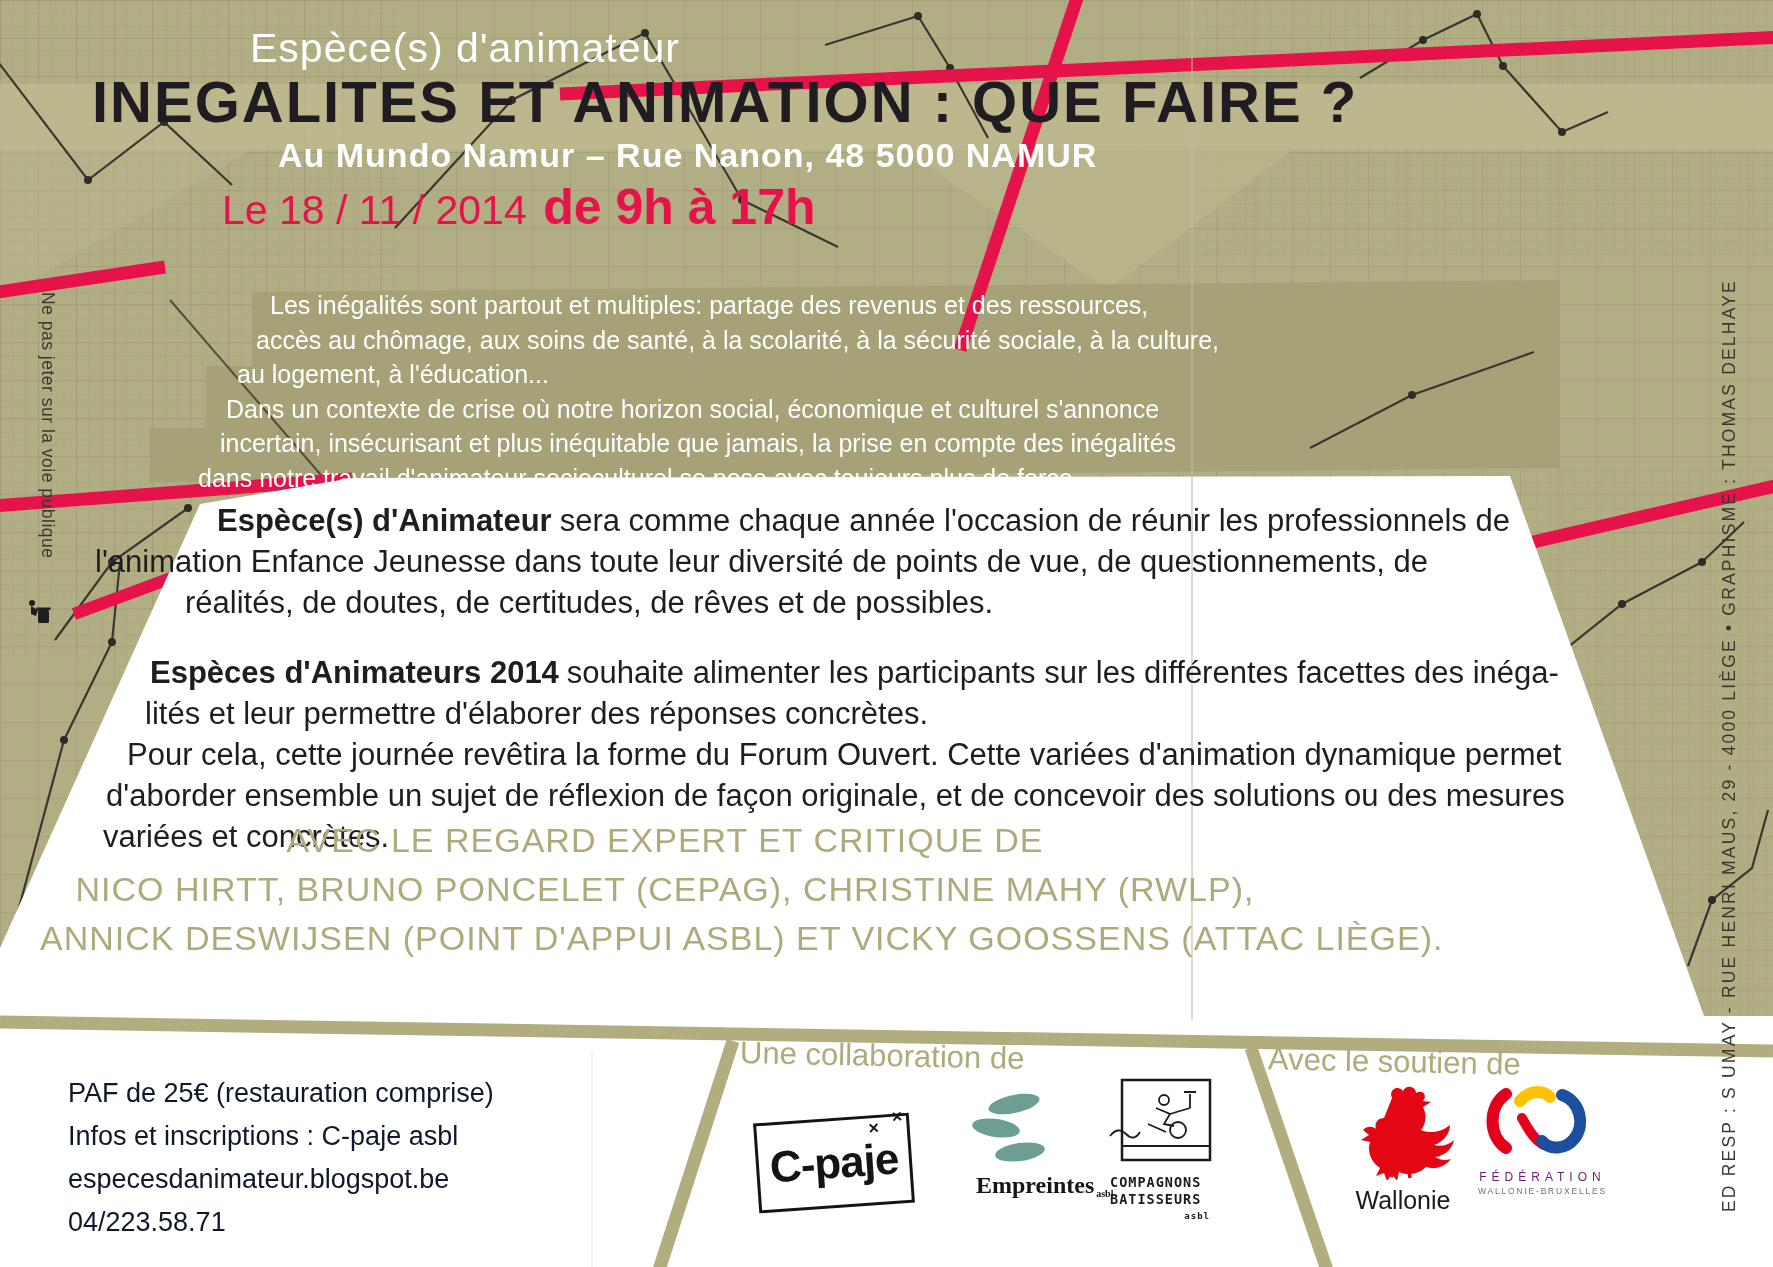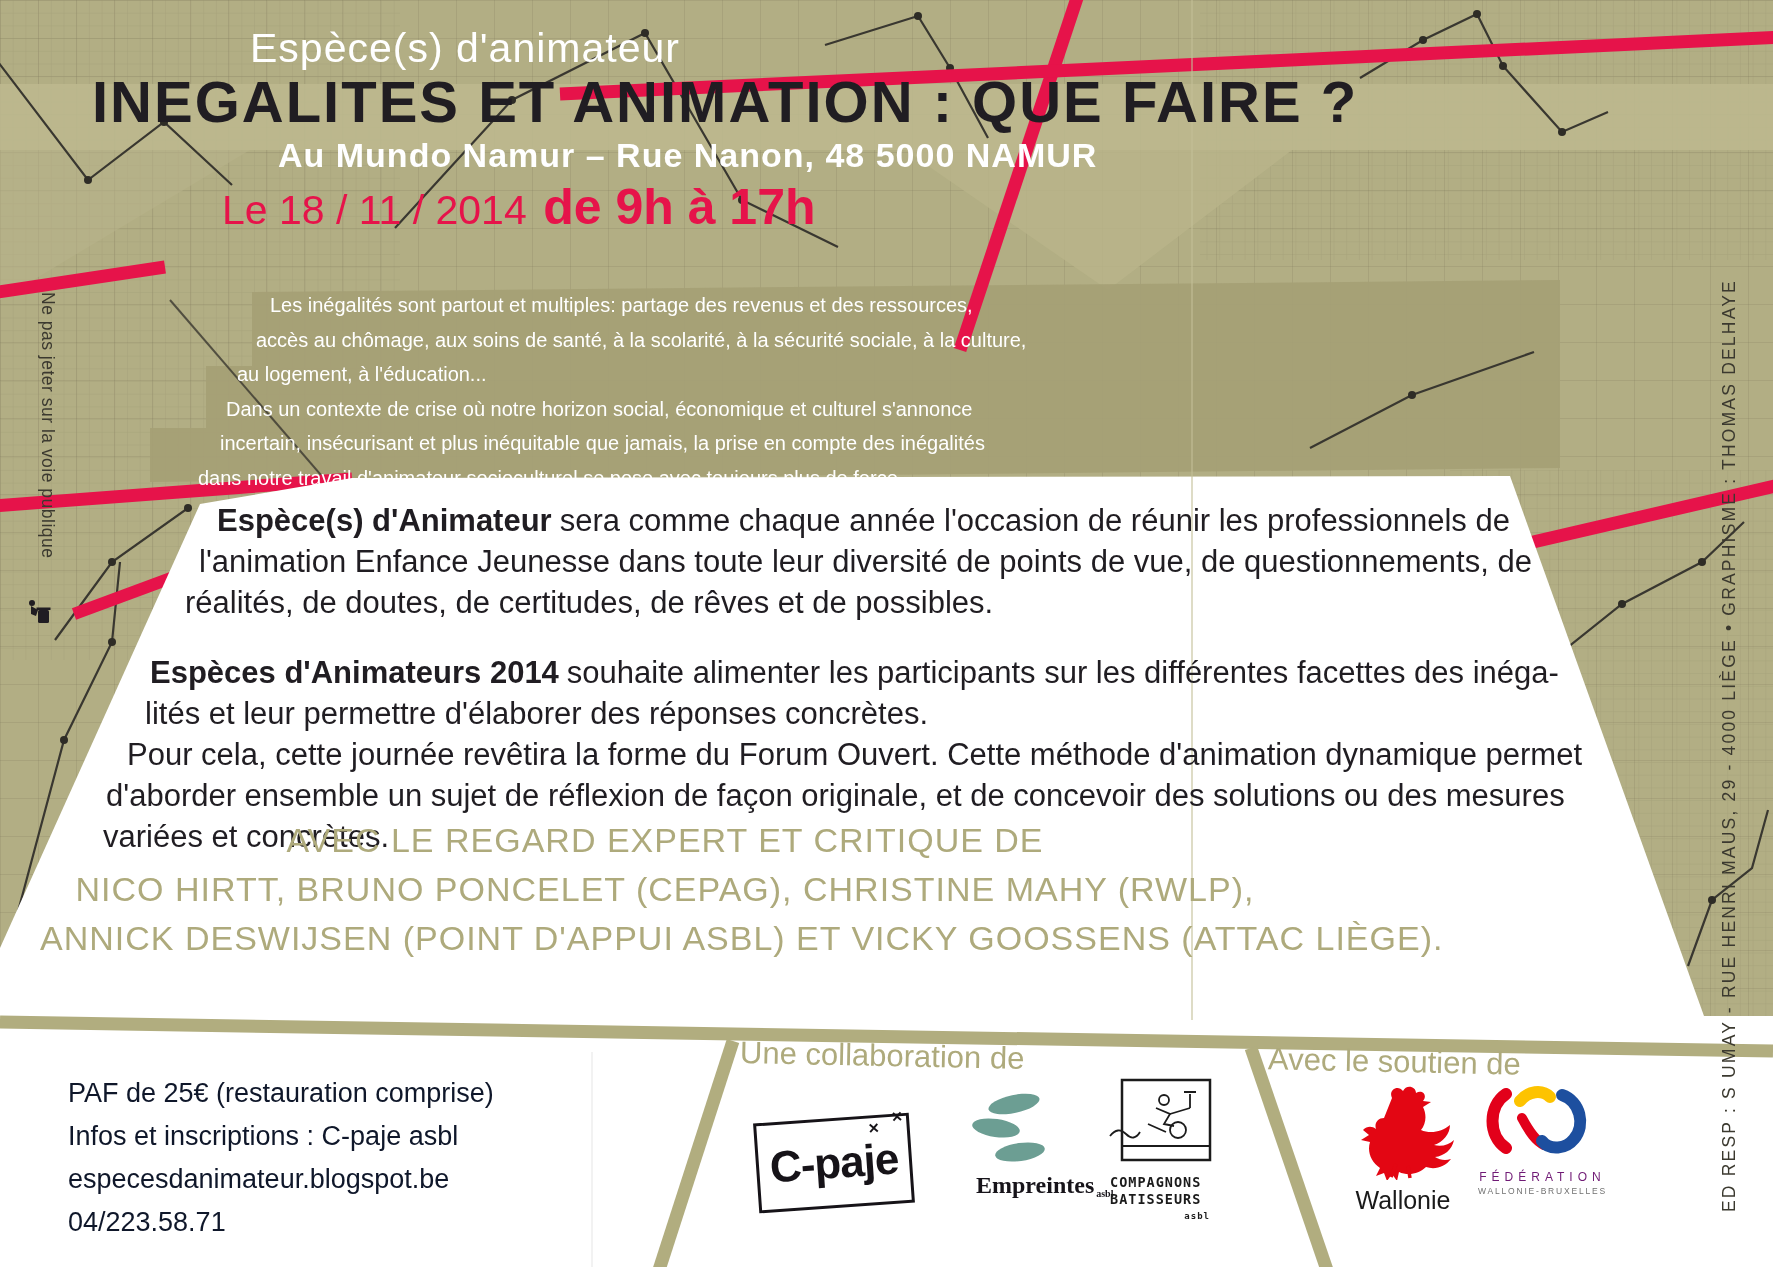--- a/index.html
+++ b/index.html
@@ -10,33 +10,33 @@
 
   .pretitle{left:250px;top:25px;font-size:41px;color:#ffffff;letter-spacing:1px;}
   .title{left:92px;top:68px;font-size:58px;font-weight:700;color:#201d22;
          letter-spacing:2px;white-space:nowrap;}
   .venue{left:278px;top:136px;font-size:34px;font-weight:700;color:#ffffff;
          letter-spacing:1px;white-space:nowrap;}
   .dateline{left:222px;top:178px;white-space:nowrap;color:#e6134a;}
   .dateline .d-big{font-size:41px;font-weight:400;}
   .dateline .d-small{font-size:50px;font-weight:700;margin-left:12px;}
 
-  .intro{left:198px;top:288px;font-size:20px;line-height:34.5px;color:#ffffff;white-space:nowrap;}
+  .intro{left:198px;top:288px;font-size:25px;line-height:34.5px;color:#ffffff;white-space:nowrap;}
   .intro .ln:nth-child(1){margin-left:72px}
   .intro .ln:nth-child(2){margin-left:58px}
   .intro .ln:nth-child(3){margin-left:39px}
   .intro .ln:nth-child(4){margin-left:28px}
   .intro .ln:nth-child(5){margin-left:22px}
 
   .bodytext{font-size:31px;line-height:41px;color:#201d22;white-space:nowrap;}
   .body1{left:95px;top:500px;}
   .body2{left:95px;top:652px;}
   .bodytext b{font-weight:700;margin-right:8px;}
   .body1 .ln:nth-child(1){margin-left:122px}
-  .body1 .ln:nth-child(2){margin-left:104px}
+  .body1 .ln:nth-child(2){}
   .body1 .ln:nth-child(3){margin-left:90px}
   .body2 .ln:nth-child(1){margin-left:55px}
   .body2 .ln:nth-child(2){margin-left:50px}
   .body2 .ln:nth-child(3){margin-left:32px}
   .body2 .ln:nth-child(4){margin-left:11px}
   .body2 .ln:nth-child(5){margin-left:8px}
 
   .experts{left:40px;top:816px;width:1250px;text-align:center;font-size:34px;
            line-height:49px;color:#aeaa7c;letter-spacing:1px;white-space:nowrap;}
 
@@ -180,21 +180,21 @@
     </div>
 
   <div class="abs bodytext body1">
       <div class="ln"><b>Espèce(s) d'Animateur</b><span>sera comme chaque année l'occasion de réunir les professionnels de</span></div>
       <div class="ln"><span>l'animation Enfance Jeunesse dans toute leur diversité de points de vue, de questionnements, de</span></div>
       <div class="ln"><span>réalités, de doutes, de certitudes, de rêves et de possibles.</span></div>
     </div>
   <div class="abs bodytext body2">
       <div class="ln"><b>Espèces d'Animateurs 2014</b><span>souhaite alimenter les participants sur les différentes facettes des inéga-</span></div>
       <div class="ln"><span>lités et leur permettre d'élaborer des réponses concrètes.</span></div>
-      <div class="ln"><span>Pour cela, cette journée revêtira la forme du Forum Ouvert. Cette méthode d'animation dynamique permet</span></div>
+      <div class="ln"><span>Pour cela, cette journée revêtira la forme du Forum Ouvert. Cette variées d'animation dynamique permet</span></div>
       <div class="ln"><span>d'aborder ensemble un sujet de réflexion de façon originale, et de concevoir des solutions ou des mesures</span></div>
       <div class="ln"><span>variées et concrètes.</span></div>
     </div>
 
   <div class="abs experts">
       <div class="ln">AVEC LE REGARD EXPERT ET CRITIQUE DE</div>
       <div class="ln">NICO HIRTT, BRUNO PONCELET (CEPAG), CHRISTINE MAHY (RWLP),</div>
       <div class="ln">ANNICK DESWIJSEN (POINT D'APPUI ASBL) ET VICKY GOOSSENS (ATTAC LIÈGE).</div>
     </div>
 

